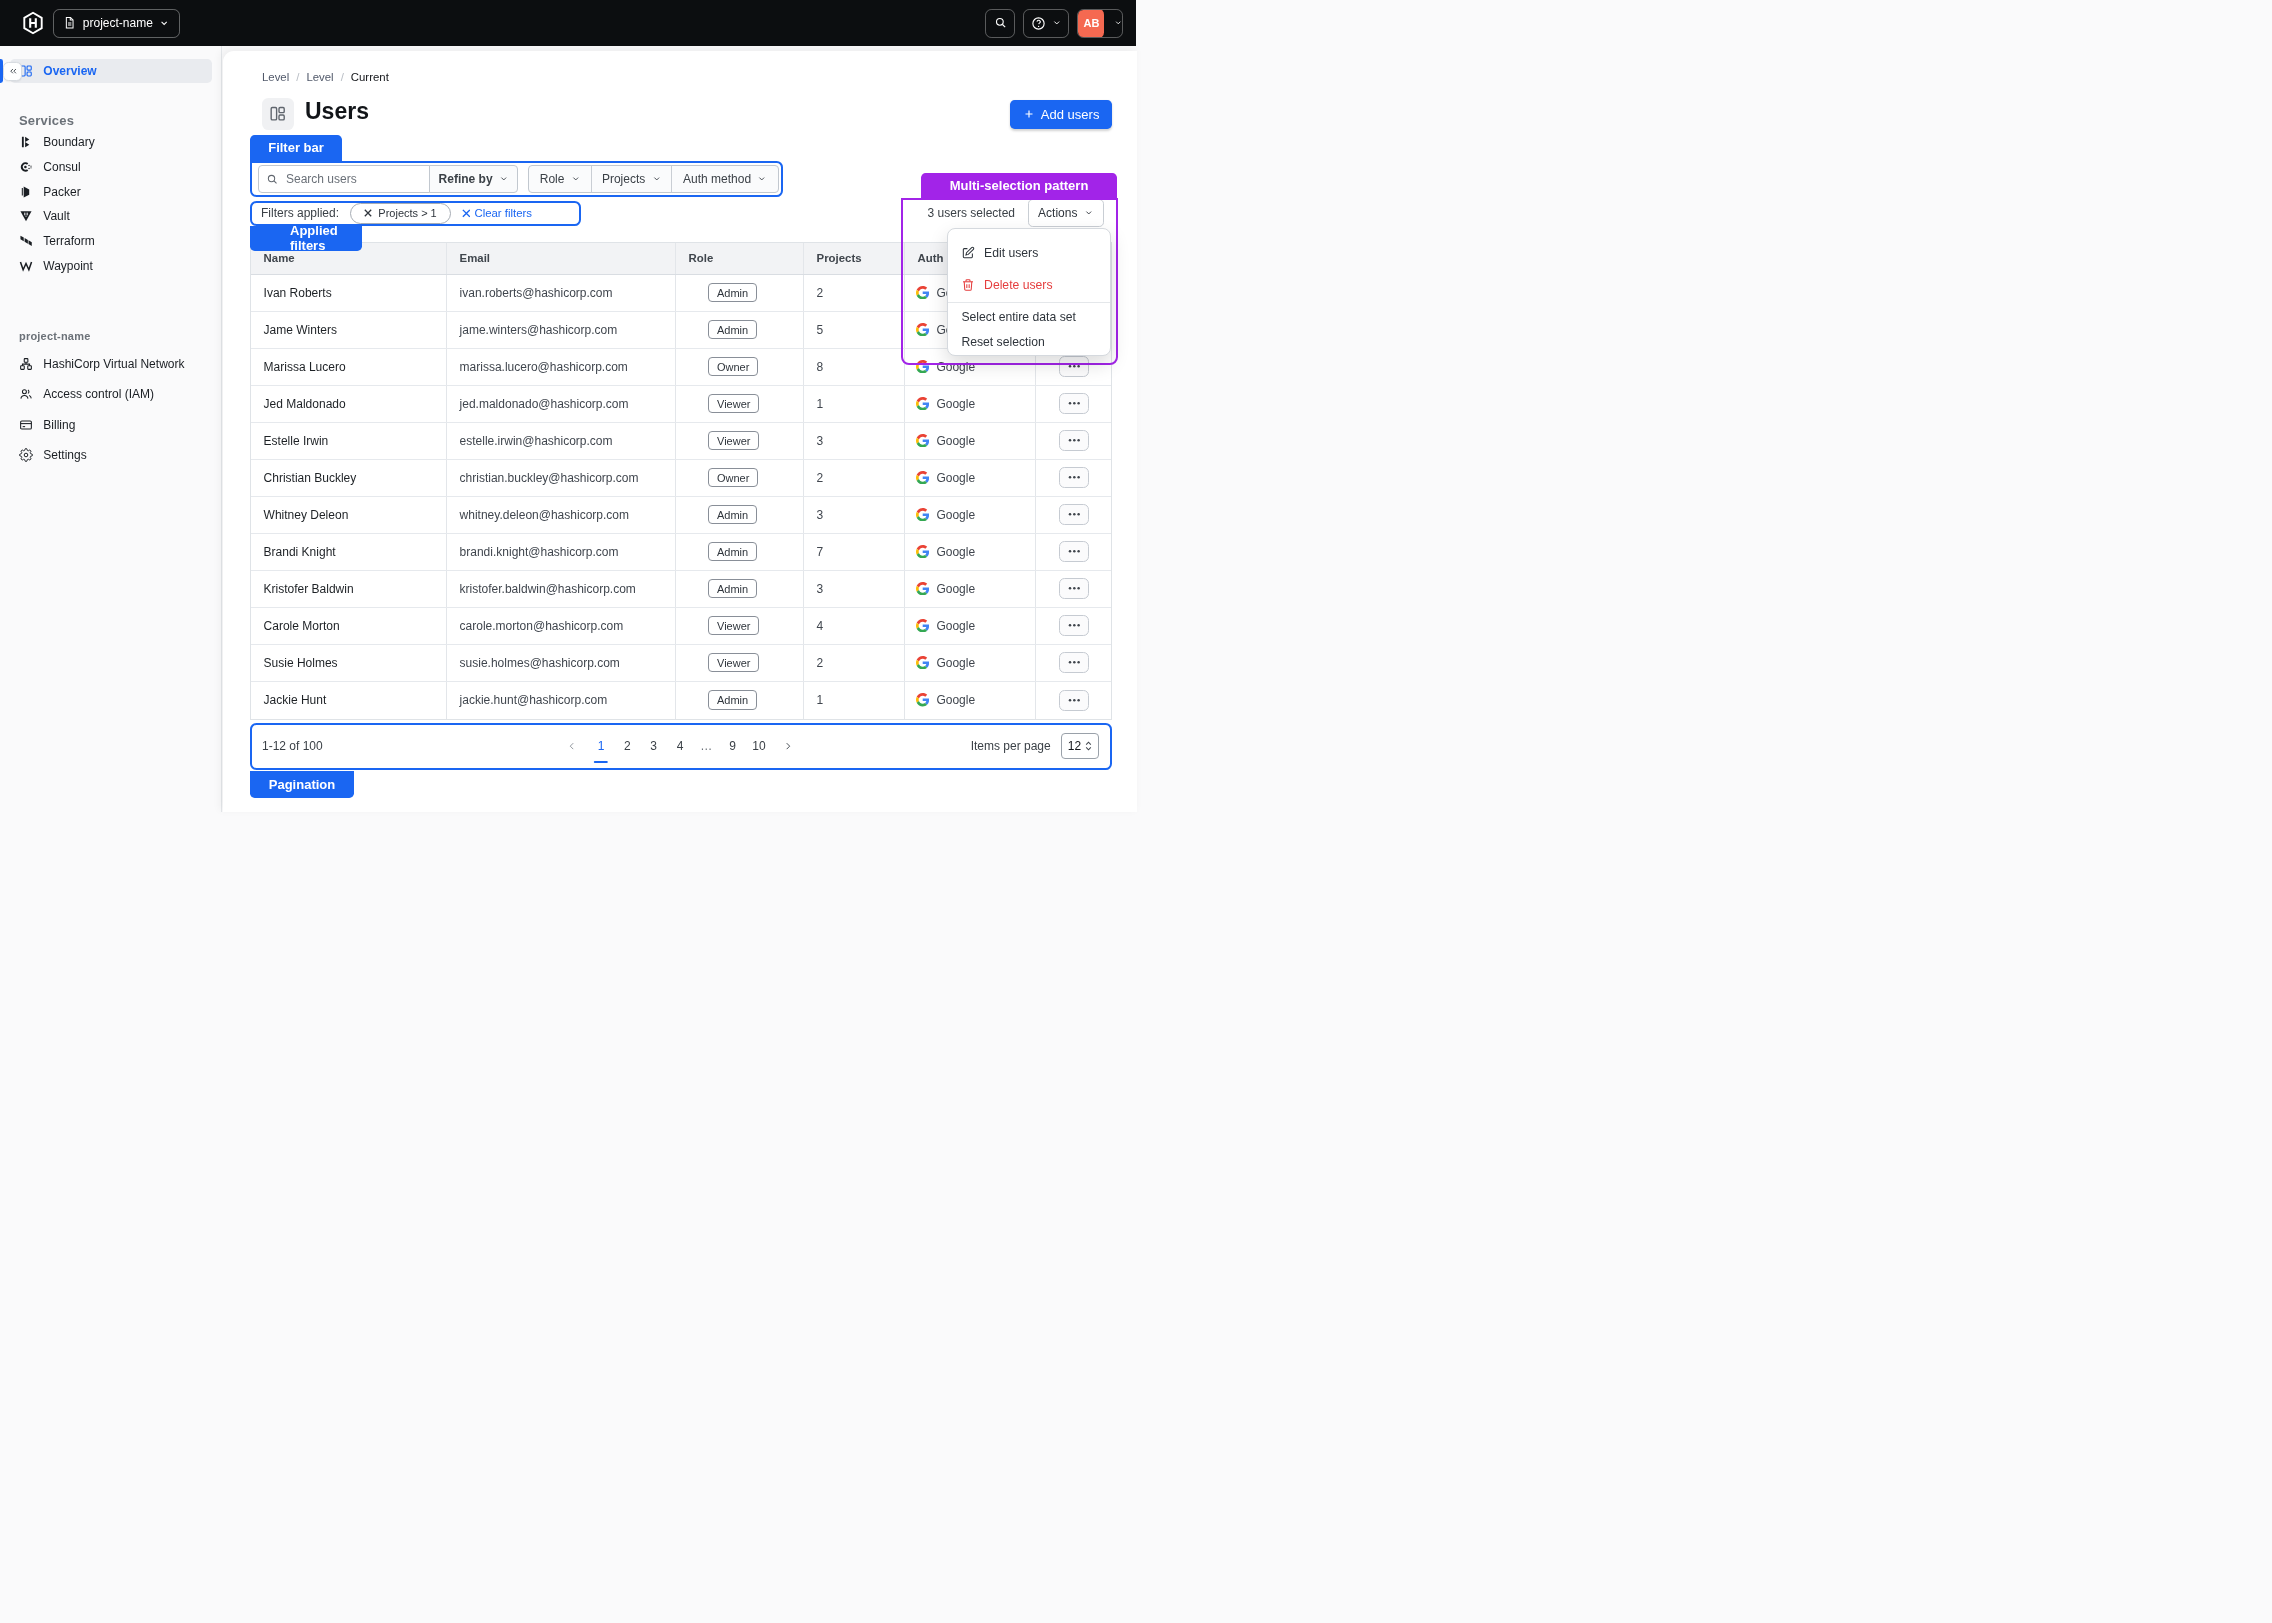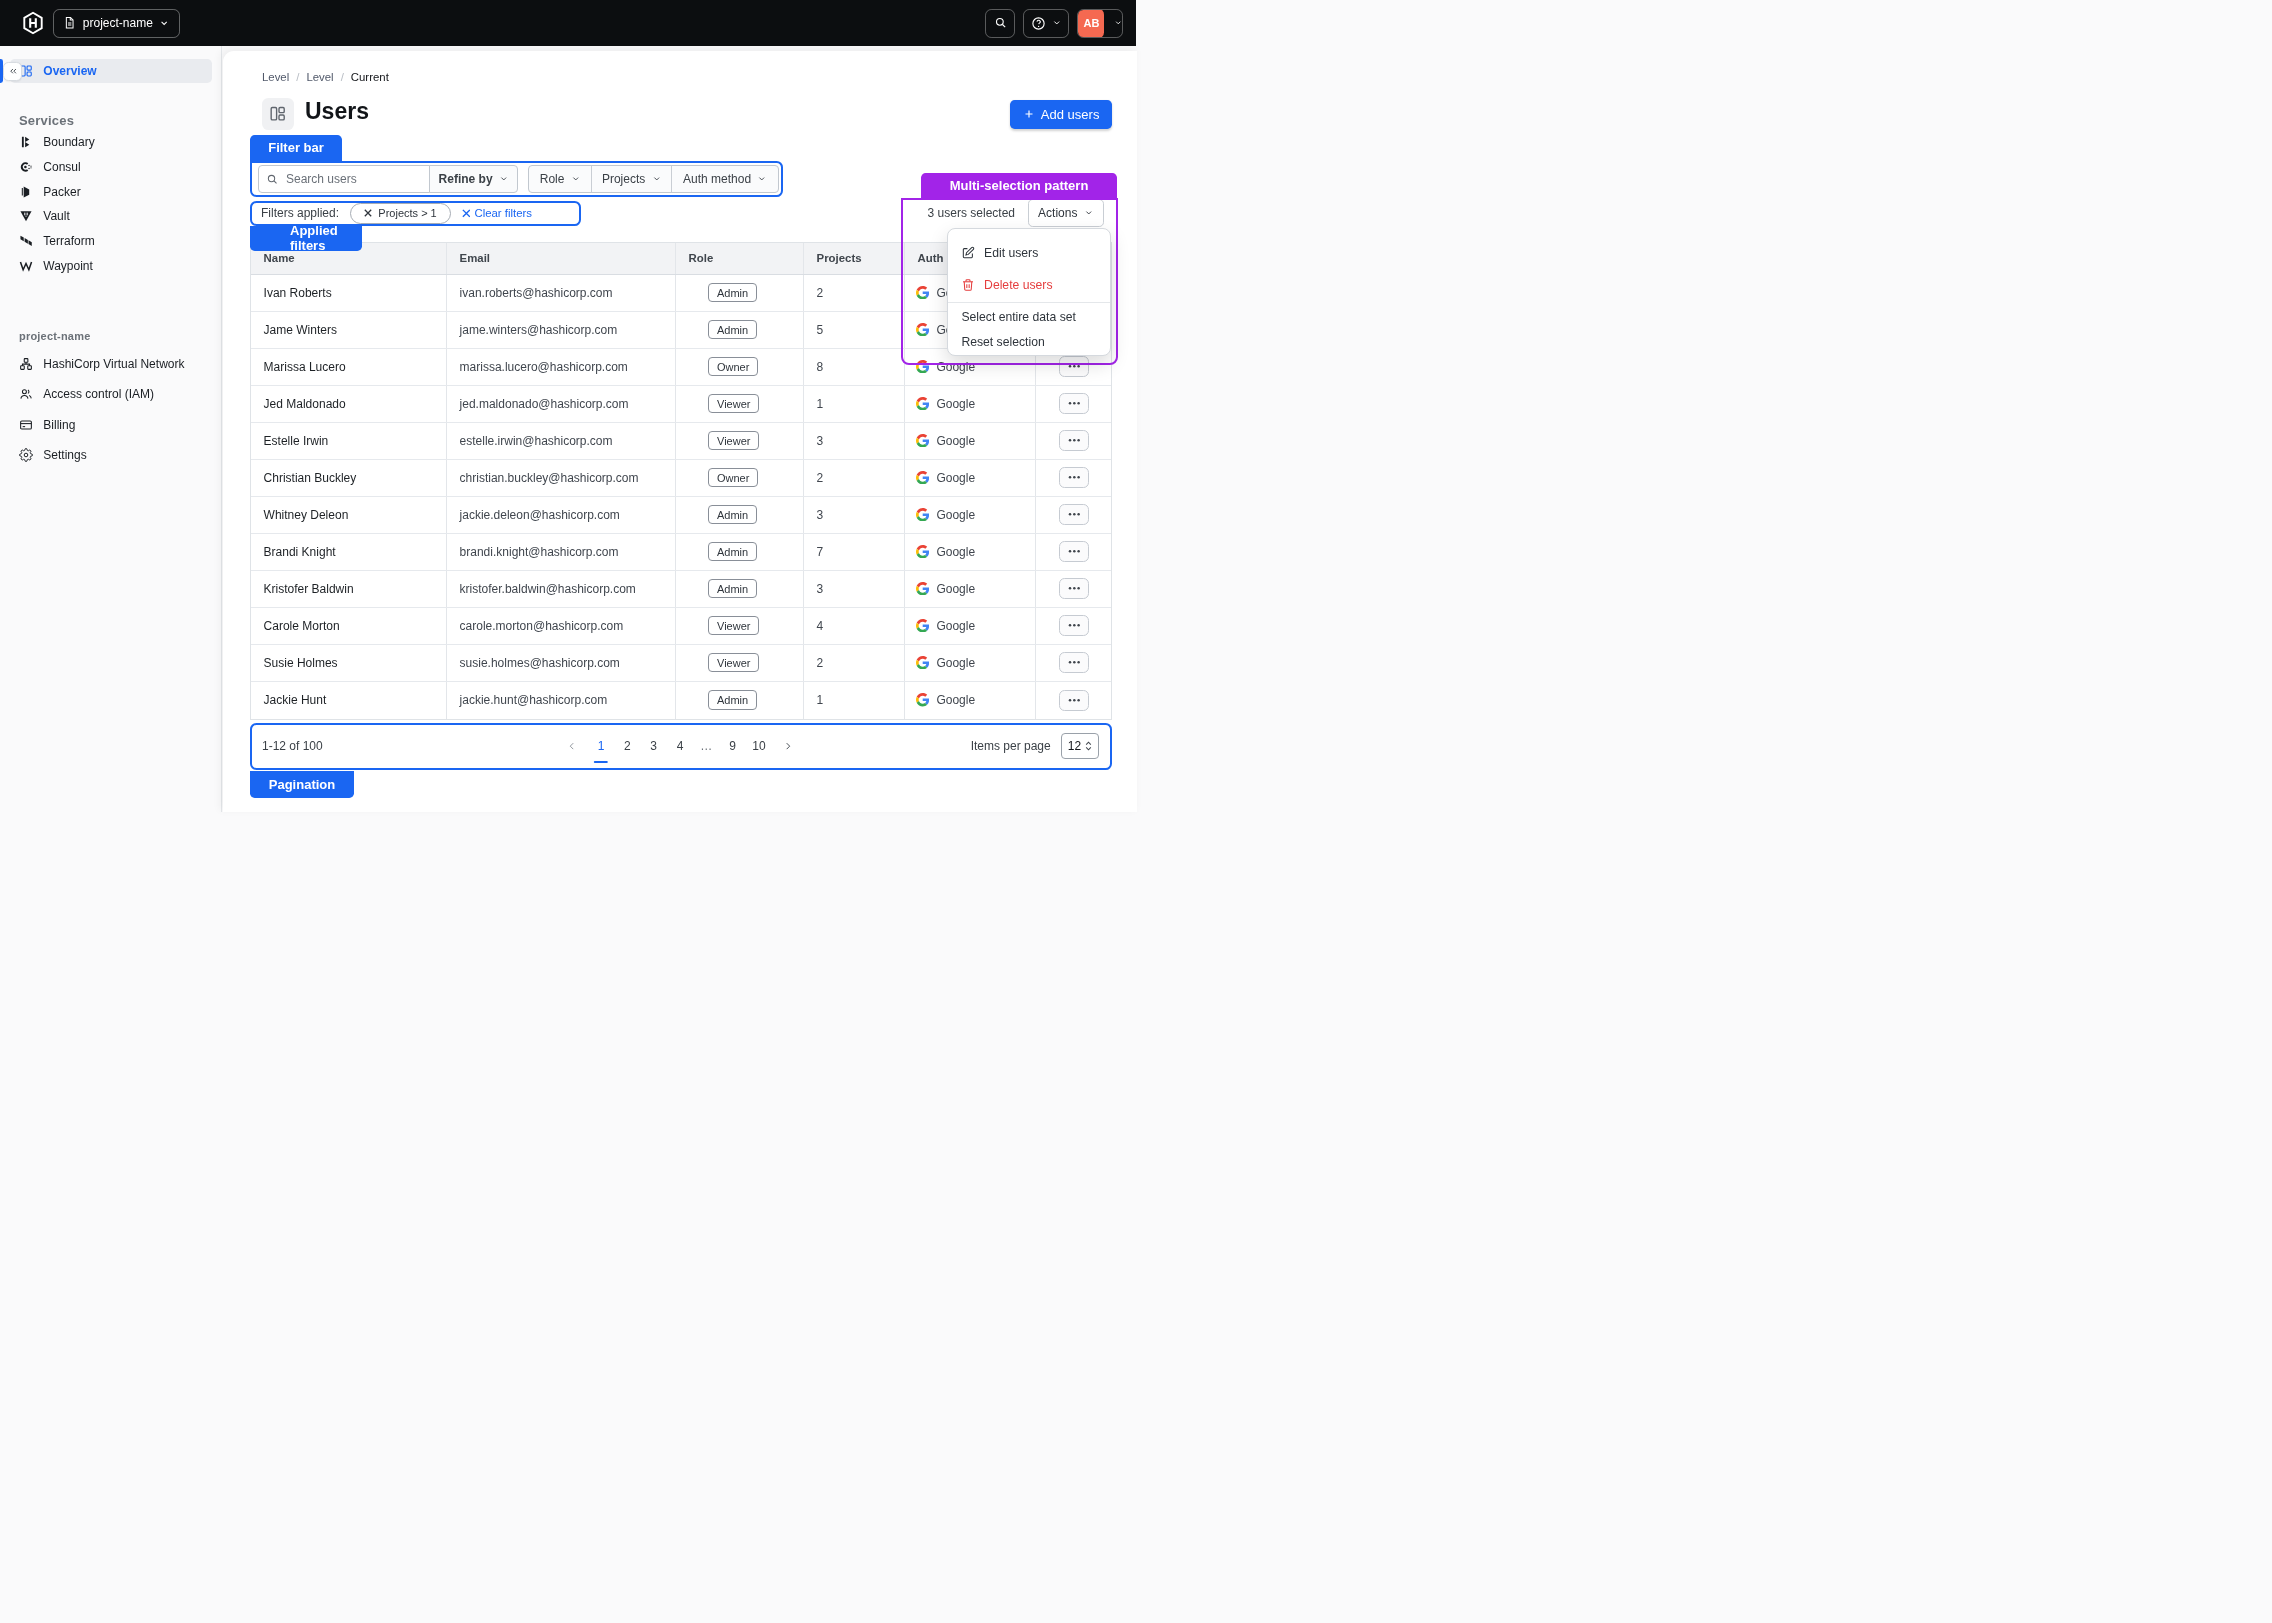--- a/index.html
+++ b/index.html
@@ -631,21 +631,21 @@
                 <svg width="12.6" height="4.7" viewBox="0 0 16 6">
                   <circle cx="2.5" cy="3" r="1.6" fill="#3F454C"></circle>
                   <circle cx="8" cy="3" r="1.6" fill="#3F454C"></circle>
                   <circle cx="13.5" cy="3" r="1.6" fill="#3F454C"></circle>
                 </svg>
               </button>
           </div>
         </div>
         <div class="tr">
           <div class="td c-name">Whitney Deleon</div>
-          <div class="td">jackie.deleon@hashicorp.com</div>
+          <div class="td">whitney.deleon@hashicorp.com</div>
           <div class="td c-role">
               <span class="badge">Admin</span>
             </div>
           <div class="td">3</div>
           <div class="td c-auth">
             <svg width="13.4" height="13.4" viewBox="0 0 48 48">
                 <path fill="#EA4335" d="M24 9.5c3.5 0 6.7 1.2 9.2 3.6l6.9-6.9C35.9 2.4 30.5 0 24 0 14.6 0 6.5 5.4 2.6 13.2l8 6.2C12.4 13.7 17.7 9.5 24 9.5z"></path>
                 <path fill="#4285F4" d="M47 24.6c0-1.6-.2-3.1-.4-4.6H24v9h12.9c-.6 3-2.3 5.5-4.8 7.2l7.7 6C44.4 38 47 31.9 47 24.6z"></path>
                 <path fill="#FBBC05" d="M10.5 28.6c-.5-1.5-.8-3-.8-4.6s.3-3.1.8-4.6l-8-6.2C.9 16.5 0 20.1 0 24s.9 7.5 2.6 10.8l7.9-6.2z"></path>
                 <path fill="#34A853" d="M24 48c6.5 0 11.9-2.1 15.9-5.8l-7.7-6c-2.2 1.5-4.9 2.3-8.2 2.3-6.3 0-11.6-4.2-13.5-9.9l-8 6.2C6.5 42.6 14.6 48 24 48z"></path>

